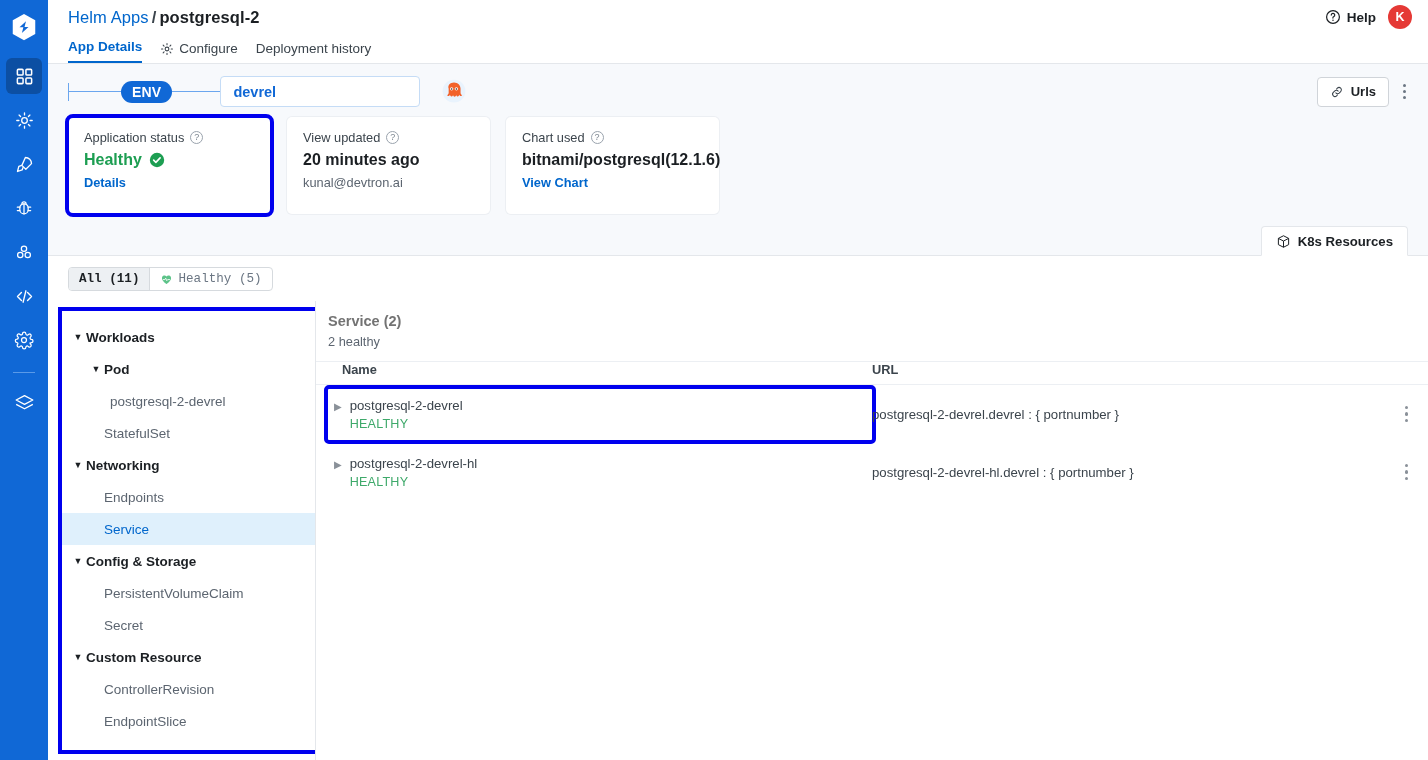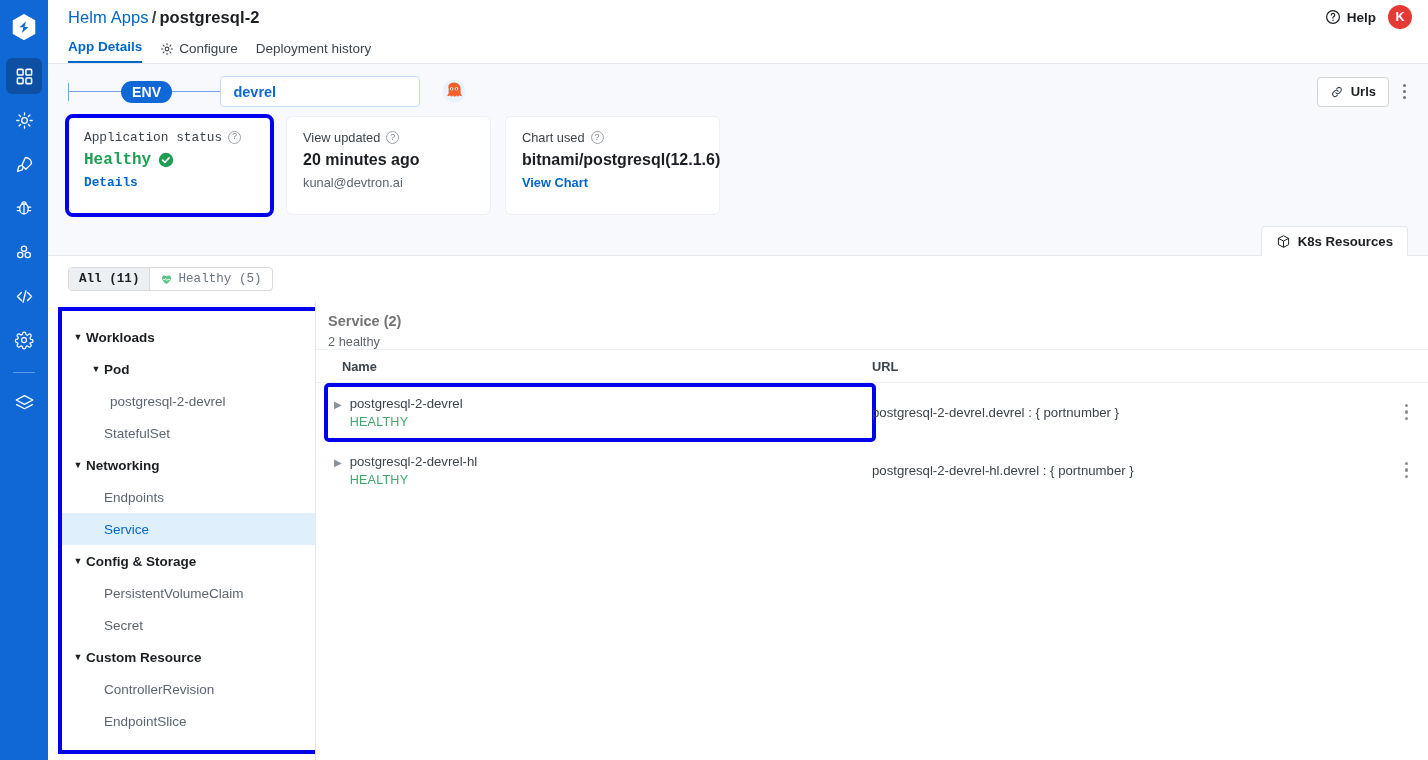--- a/index.html
+++ b/index.html
@@ -91,21 +91,21 @@
   .kebab { padding: 2px 6px; cursor: pointer; display:flex; flex-direction:column; gap:3px;}
   .kebab i { width: 3px; height: 3px; border-radius: 50%; background: #6b7683; display:block;}
 
   
   .cards { background: #f7f9fc; padding: 0 16px 12px 20px; display: flex; gap: 16px; }
   .card {
     background: #fff; border-radius: 5px; width: 203px; min-height: 97px;
     padding: 13px 16px 14px; position: relative;
     box-shadow: 0 0 0 1px #eceff3;
   }
-  .card.hl { outline: 4px solid #0000ee; outline-offset: -1px; box-shadow:none;font-family:Liberation Mono, monospace; }
+  .card.hl { outline: 4px solid #0000ee; outline-offset: -1px; box-shadow:none; }
   .card-lbl { font-size: 12.8px; color: #3b444c; display: flex; align-items: center; gap: 6px; }
   .qmark {
     width: 13px; height: 13px; border-radius: 50%; border: 1px solid #9aa3ad;
     color: #7b858f; font-size: 9px; display: flex; align-items: center;
     justify-content: center; cursor: pointer; line-height: 1;
   }
   .card-val { font-size: 16px; font-weight: bold; color: #1b1f23; margin-top: 6px;
               display: flex; align-items: center; gap: 7px; }
   .card-val.green { color: #1d9e52; }
   .card-sub { font-size: 12.8px; color: #5c6570; margin-top: 6px; }
@@ -154,21 +154,21 @@
   .ind2 { padding-left: 26px; }
   .ind3 { padding-left: 48px; }
 
   
   .content { flex: 1; min-width: 0; padding: 12px 0 0 0; display: flex; flex-direction: column;
              border-left: 1px solid #e4e7eb; }
   .content-head { padding: 0 16px 0 12px; }
   .ctitle { font-size: 14.5px; font-weight: bold; color: #737373; }
   .csub { font-size: 12.8px; color: #5c6570; margin-top: 5px; }
   .thead {
-    display: flex; align-items: center; height: 34px; 
+    display: flex; height: 24px; margin-top: 12px;
     border-top: 1px solid #eceff3; border-bottom: 1px solid #eceff3;
     padding-left: 26px; padding-right: 16px;
   }
   .th { font-size: 12.8px; font-weight: bold; color: #3b444c; }
   .th.name { width: 530px; }
   .th.url { flex: 1; }
   .trow { display: flex; align-items: center; min-height: 58px; padding-right: 16px;
           padding-left: 12px; position: relative; }
   .namecell { width: 544px; display: flex; align-items: flex-start; gap: 8px;
               padding: 9px 10px 9px 6px; }

